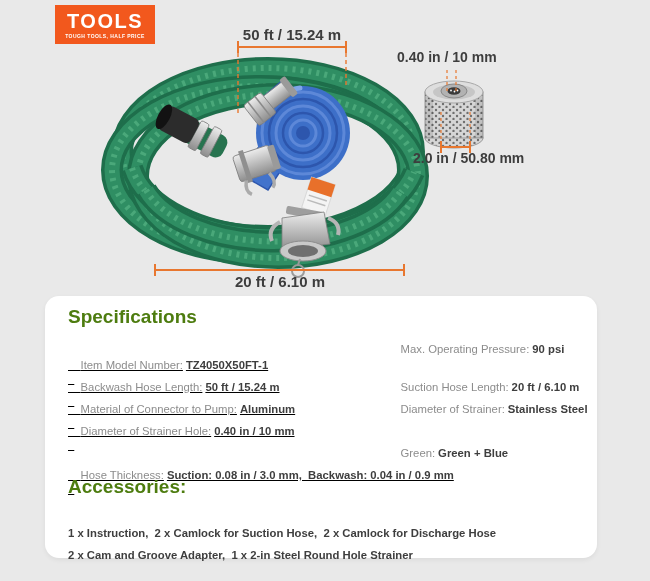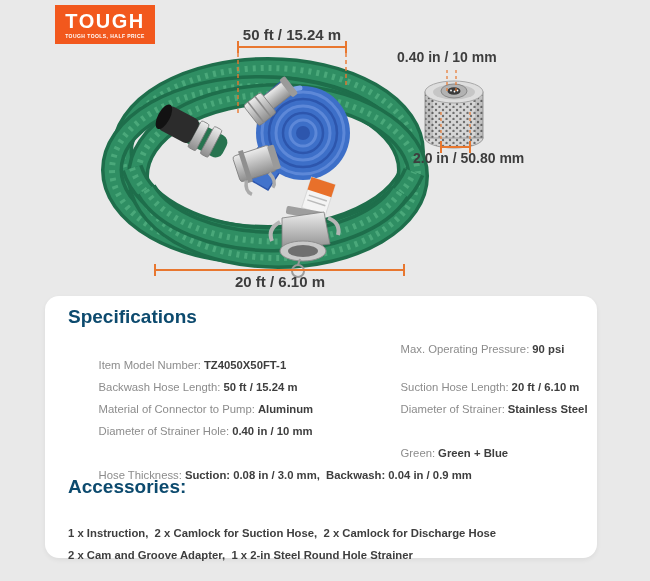--- a/index.html
+++ b/index.html
@@ -23,35 +23,35 @@
   .dim-top{left:210px;top:26px;width:164px;text-align:center;font-size:15px;}
   .dim-hole{left:397px;top:49px;font-size:14px;}
   .dim-dia{left:413px;top:150px;font-size:14px;}
   .dim-bottom{left:200px;top:273px;width:160px;text-align:center;font-size:15px;}
   
   .card{
     position:absolute;left:45px;top:296px;width:552px;height:262px;
     background:#ffffff;border-radius:14px;
     box-shadow:0 2px 5px rgba(0,0,0,.06);
   }
-  .card-title{position:absolute;left:23px;font-size:19px;font-weight:bold;color:#0c4a6e;white-space:nowrap;}
+  .card-title{position:absolute;left:23px;font-size:19px;font-weight:bold;color:#4d7c0f;white-space:nowrap;}
   .title-specs{top:10px;}
   .title-acc{top:180px;}
   .spec-row{position:absolute;font-size:11.3px;line-height:14px;white-space:pre;}
-  .spec-col-left{left:41px;}
+  .spec-col-left{left:23px;text-decoration:underline;}
   .spec-col-right{left:343px;}
   .spec-label{color:#8c8c8c;}
   .spec-value{color:#3e3e3e;font-weight:bold;margin-left:3px;}
   .acc-line{position:absolute;left:23px;font-size:11.3px;font-weight:bold;color:#3e3e3e;white-space:pre;margin-top:21px;}
 </style>
 </head>
 <body>
 
 <div class="logo">
-  <div class="brand">TOUGH</div>
+  <div class="brand">TOOLS</div>
   <div class="tagline">TOUGH TOOLS, HALF PRICE</div>
 </div>
 
 <svg id="product" viewBox="0 0 650 295" width="650" height="295" aria-hidden="true">
   <defs>
     <pattern id="mesh" width="7" height="6" patternUnits="userSpaceOnUse">
       <rect width="7" height="6" fill="#d6d6d6"></rect>
       <circle cx="2" cy="2" r="1.2" fill="#6f6f6f"></circle>
       <circle cx="5.5" cy="5" r="1.2" fill="#6f6f6f"></circle>
     </pattern>

